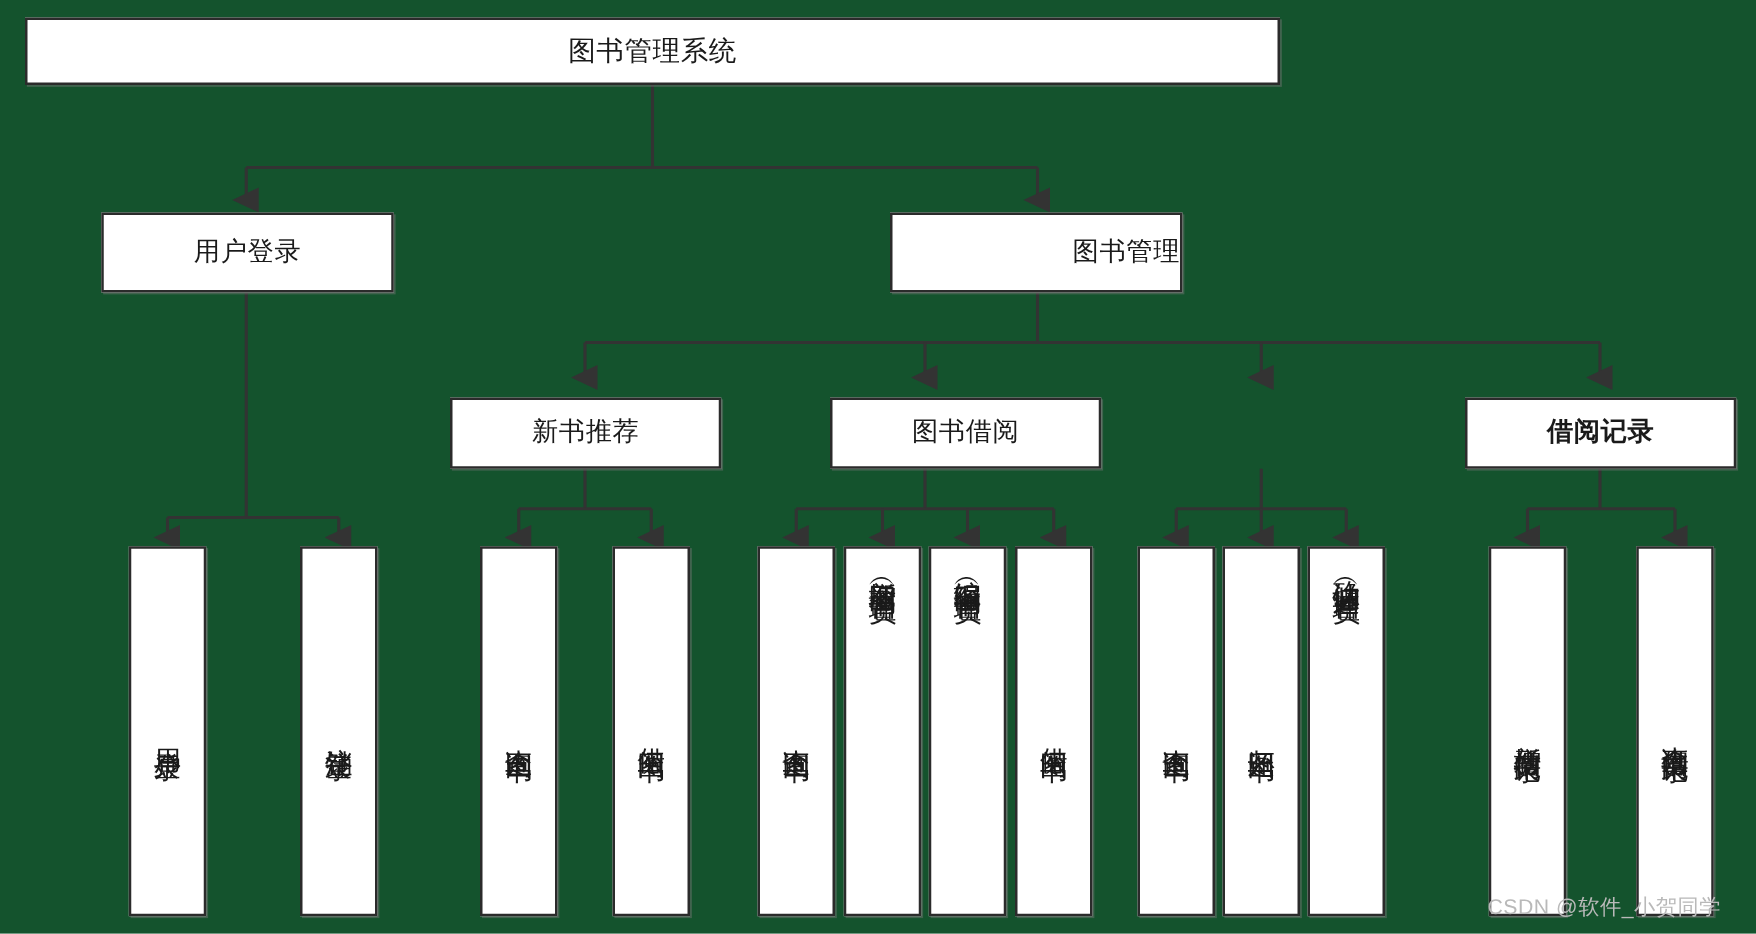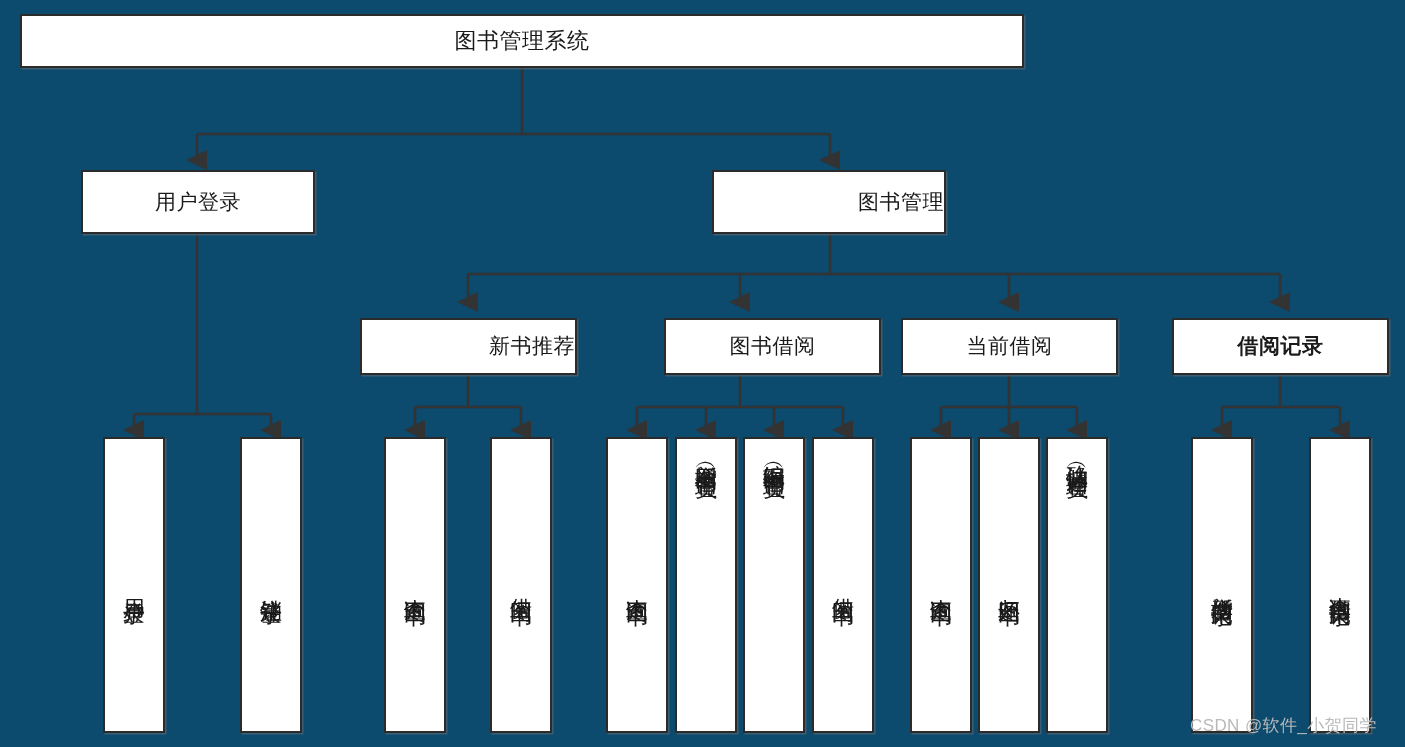--- a/index.html
+++ b/index.html
@@ -8,21 +8,21 @@
     padding: 0;
     background: #ffffff;
   }
   body {
     font-family: "Liberation Sans", "DejaVu Sans", sans-serif;
   }
   #diagram-root {
     position: relative;
     width: 1405px;
     height: 747px;
-    background: #0c4a6e;
+    background: #14532d;
     overflow: hidden;
   }
   svg.connectors {
     position: absolute;
     left: 0;
     top: 0;
     width: 1405px;
     height: 747px;
     pointer-events: none;
   }
@@ -136,29 +136,26 @@
     <span class="label">图书管理系统</span>
   </div>
 
   <div class="node horiz" style="left:81px; top:170px; width:234px; height:64px;">
     <span class="label">用户登录</span>
   </div>
   <div class="node horiz" style="left:712px; top:170px; width:234px; height:64px;justify-content:flex-end;">
     <span class="label">图书管理</span>
   </div>
 
-  <div class="node horiz" style="left:360px; top:318px; width:217px; height:57px;justify-content:flex-end;">
+  <div class="node horiz" style="left:360px; top:318px; width:217px; height:57px;">
     <span class="label">新书推荐</span>
   </div>
   <div class="node horiz" style="left:664px; top:318px; width:217px; height:57px;">
     <span class="label">图书借阅</span>
   </div>
-  <div class="node horiz" style="left:901px; top:318px; width:217px; height:57px;">
-    <span class="label">当前借阅</span>
-  </div>
   <div class="node horiz" style="left:1172px; top:318px; width:217px; height:57px;font-weight:bold;">
     <span class="label">借阅记录</span>
   </div>
 
   <div class="node vert centered" style="left:103px; top:437px; width:62px; height:296px;">
     <span class="label">用户登录</span>
   </div>
   <div class="node vert centered" style="left:240px; top:437px; width:62px; height:296px;">
     <span class="label">注销登录</span>
   </div>

